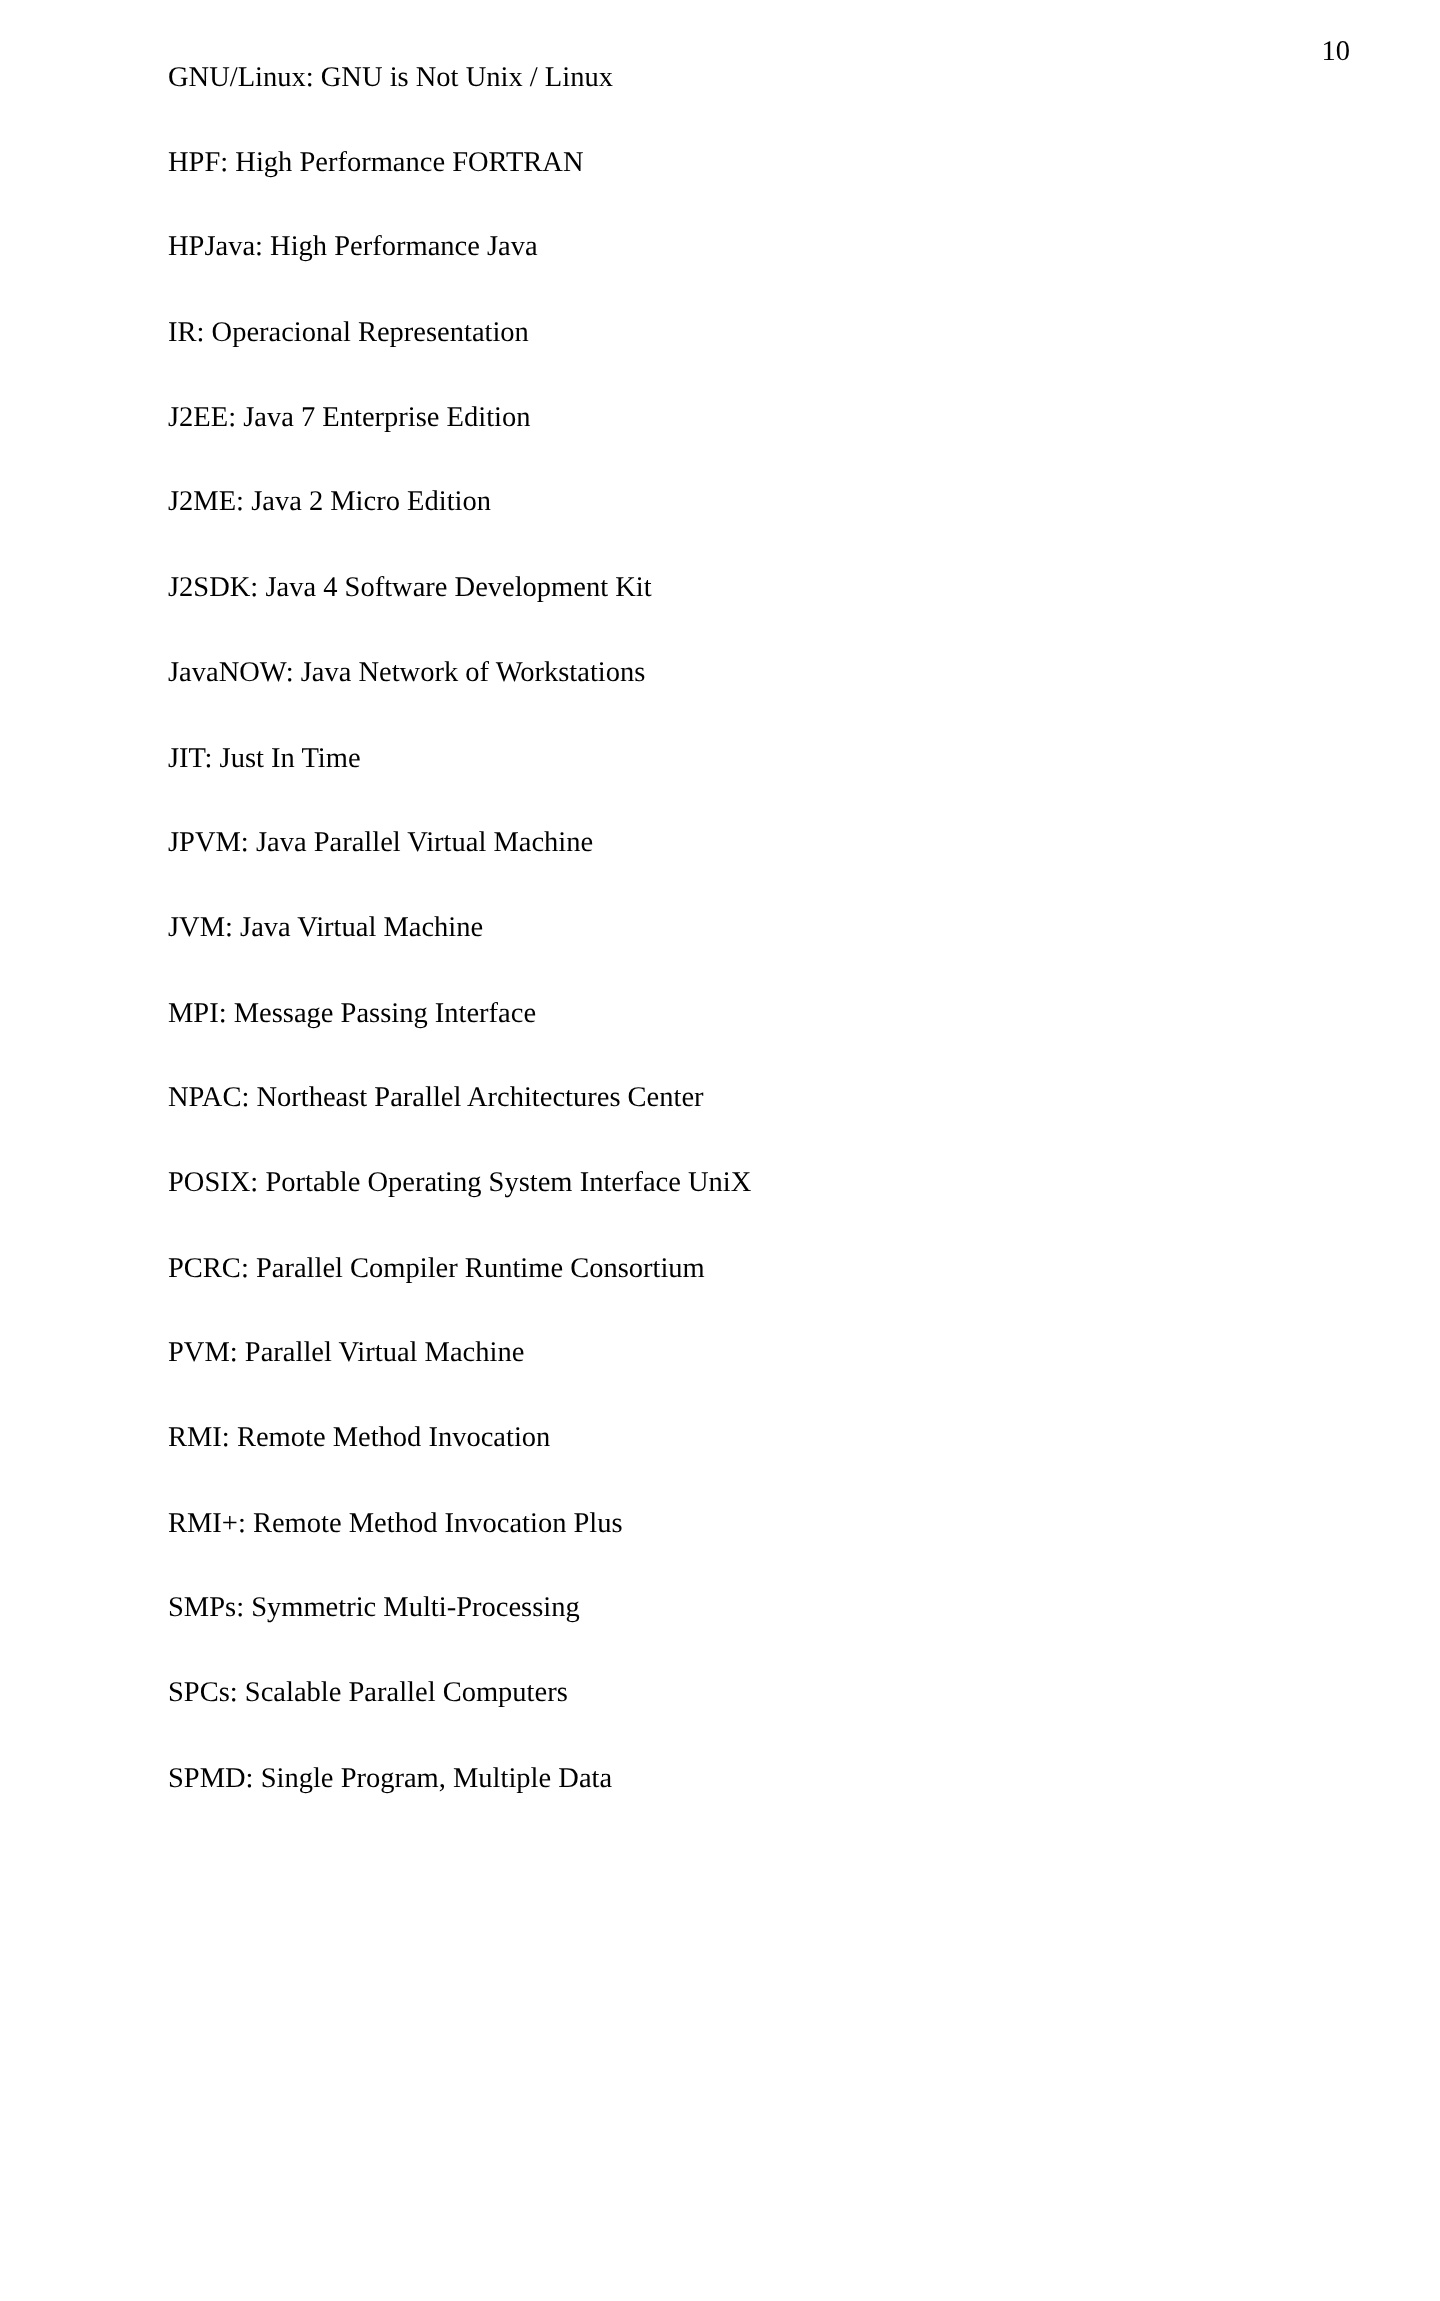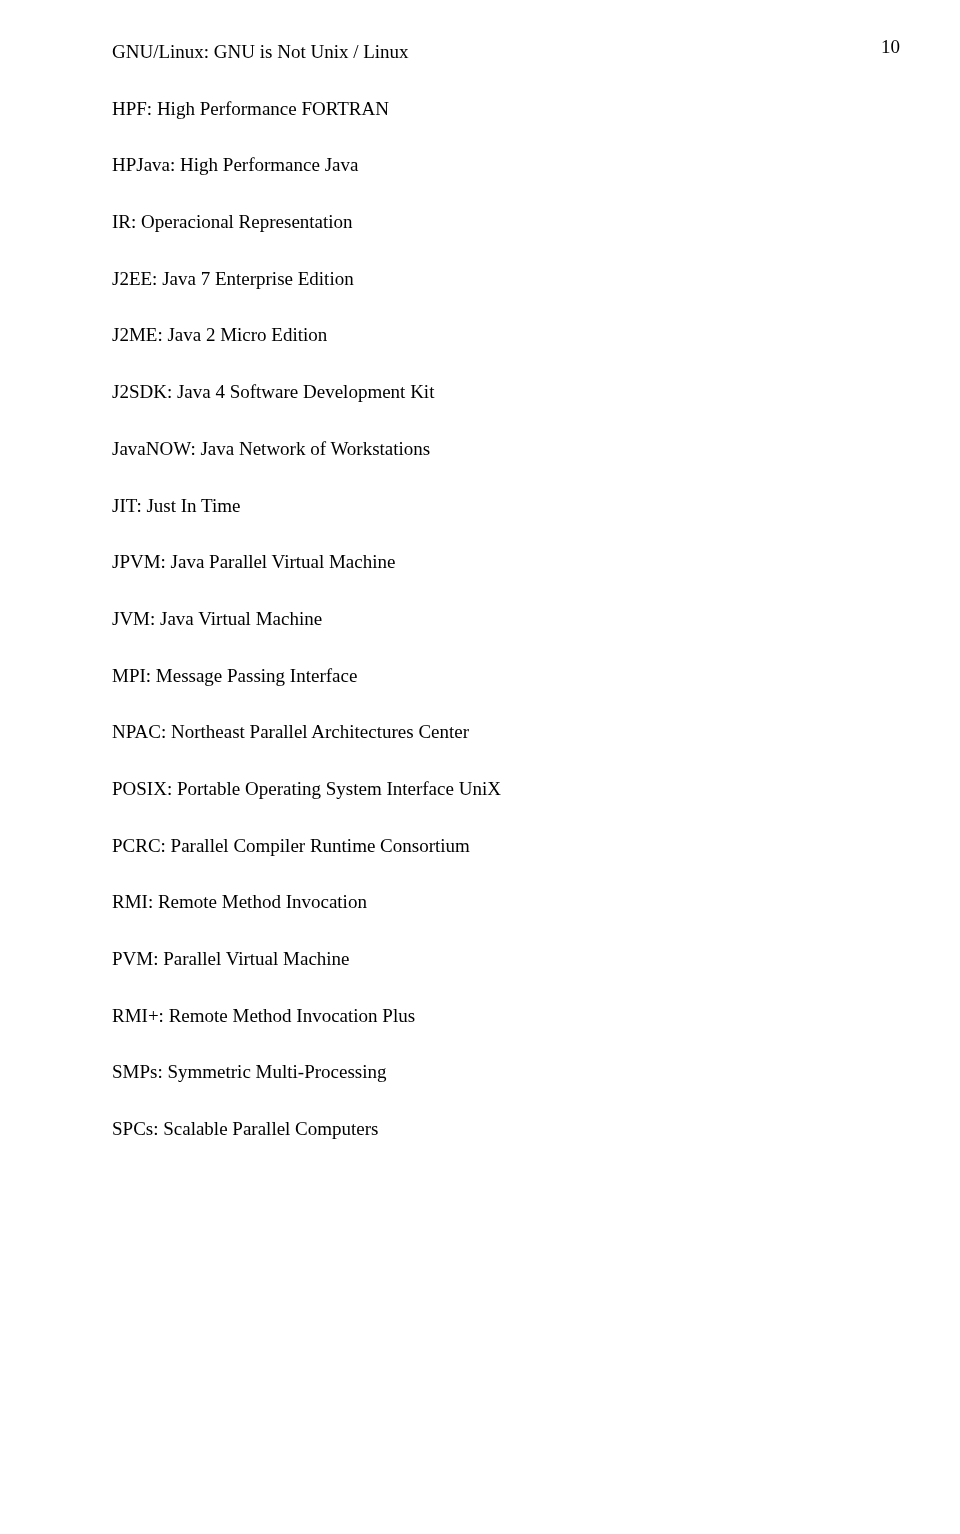--- a/index.html
+++ b/index.html
@@ -12,21 +12,21 @@
     width: 960px;
     height: 1534px;
     position: relative;
     box-sizing: border-box;
   }
   .page {
     padding: 40px 112px 0 112px;
   }
   .page-num {
     position: absolute;
-    top: 36px;
+    top: 24px;
     right: 60px;
     font-size: 19px;
   }
   .entry {
     margin: 0 0 32px 0;
     line-height: 1.3;
   }
 </style>
 </head>
 <body>
@@ -42,18 +42,19 @@
   <p class="entry">J2ME: Java 2 Micro Edition</p>
   <p class="entry">J2SDK: Java 4 Software Development Kit</p>
   <p class="entry">JavaNOW: Java Network of Workstations</p>
   <p class="entry">JIT: Just In Time</p>
   <p class="entry">JPVM: Java Parallel Virtual Machine</p>
   <p class="entry">JVM: Java Virtual Machine</p>
   <p class="entry">MPI: Message Passing Interface</p>
   <p class="entry">NPAC: Northeast Parallel Architectures Center</p>
   <p class="entry">POSIX: Portable Operating System Interface UniX</p>
   <p class="entry">PCRC: Parallel Compiler Runtime Consortium</p>
+  <p class="entry">PVM: Parallel Virtual Machine</p>
   <p class="entry">RMI: Remote Method Invocation</p>
-  <p class="entry">PVM: Parallel Virtual Machine</p>
   <p class="entry">RMI+: Remote Method Invocation Plus</p>
   <p class="entry">SMPs: Symmetric Multi-Processing</p>
   <p class="entry">SPCs: Scalable Parallel Computers</p>
+  <p class="entry">SPMD: Single Program, Multiple Data</p>
 </div>
 
 </body></html>

